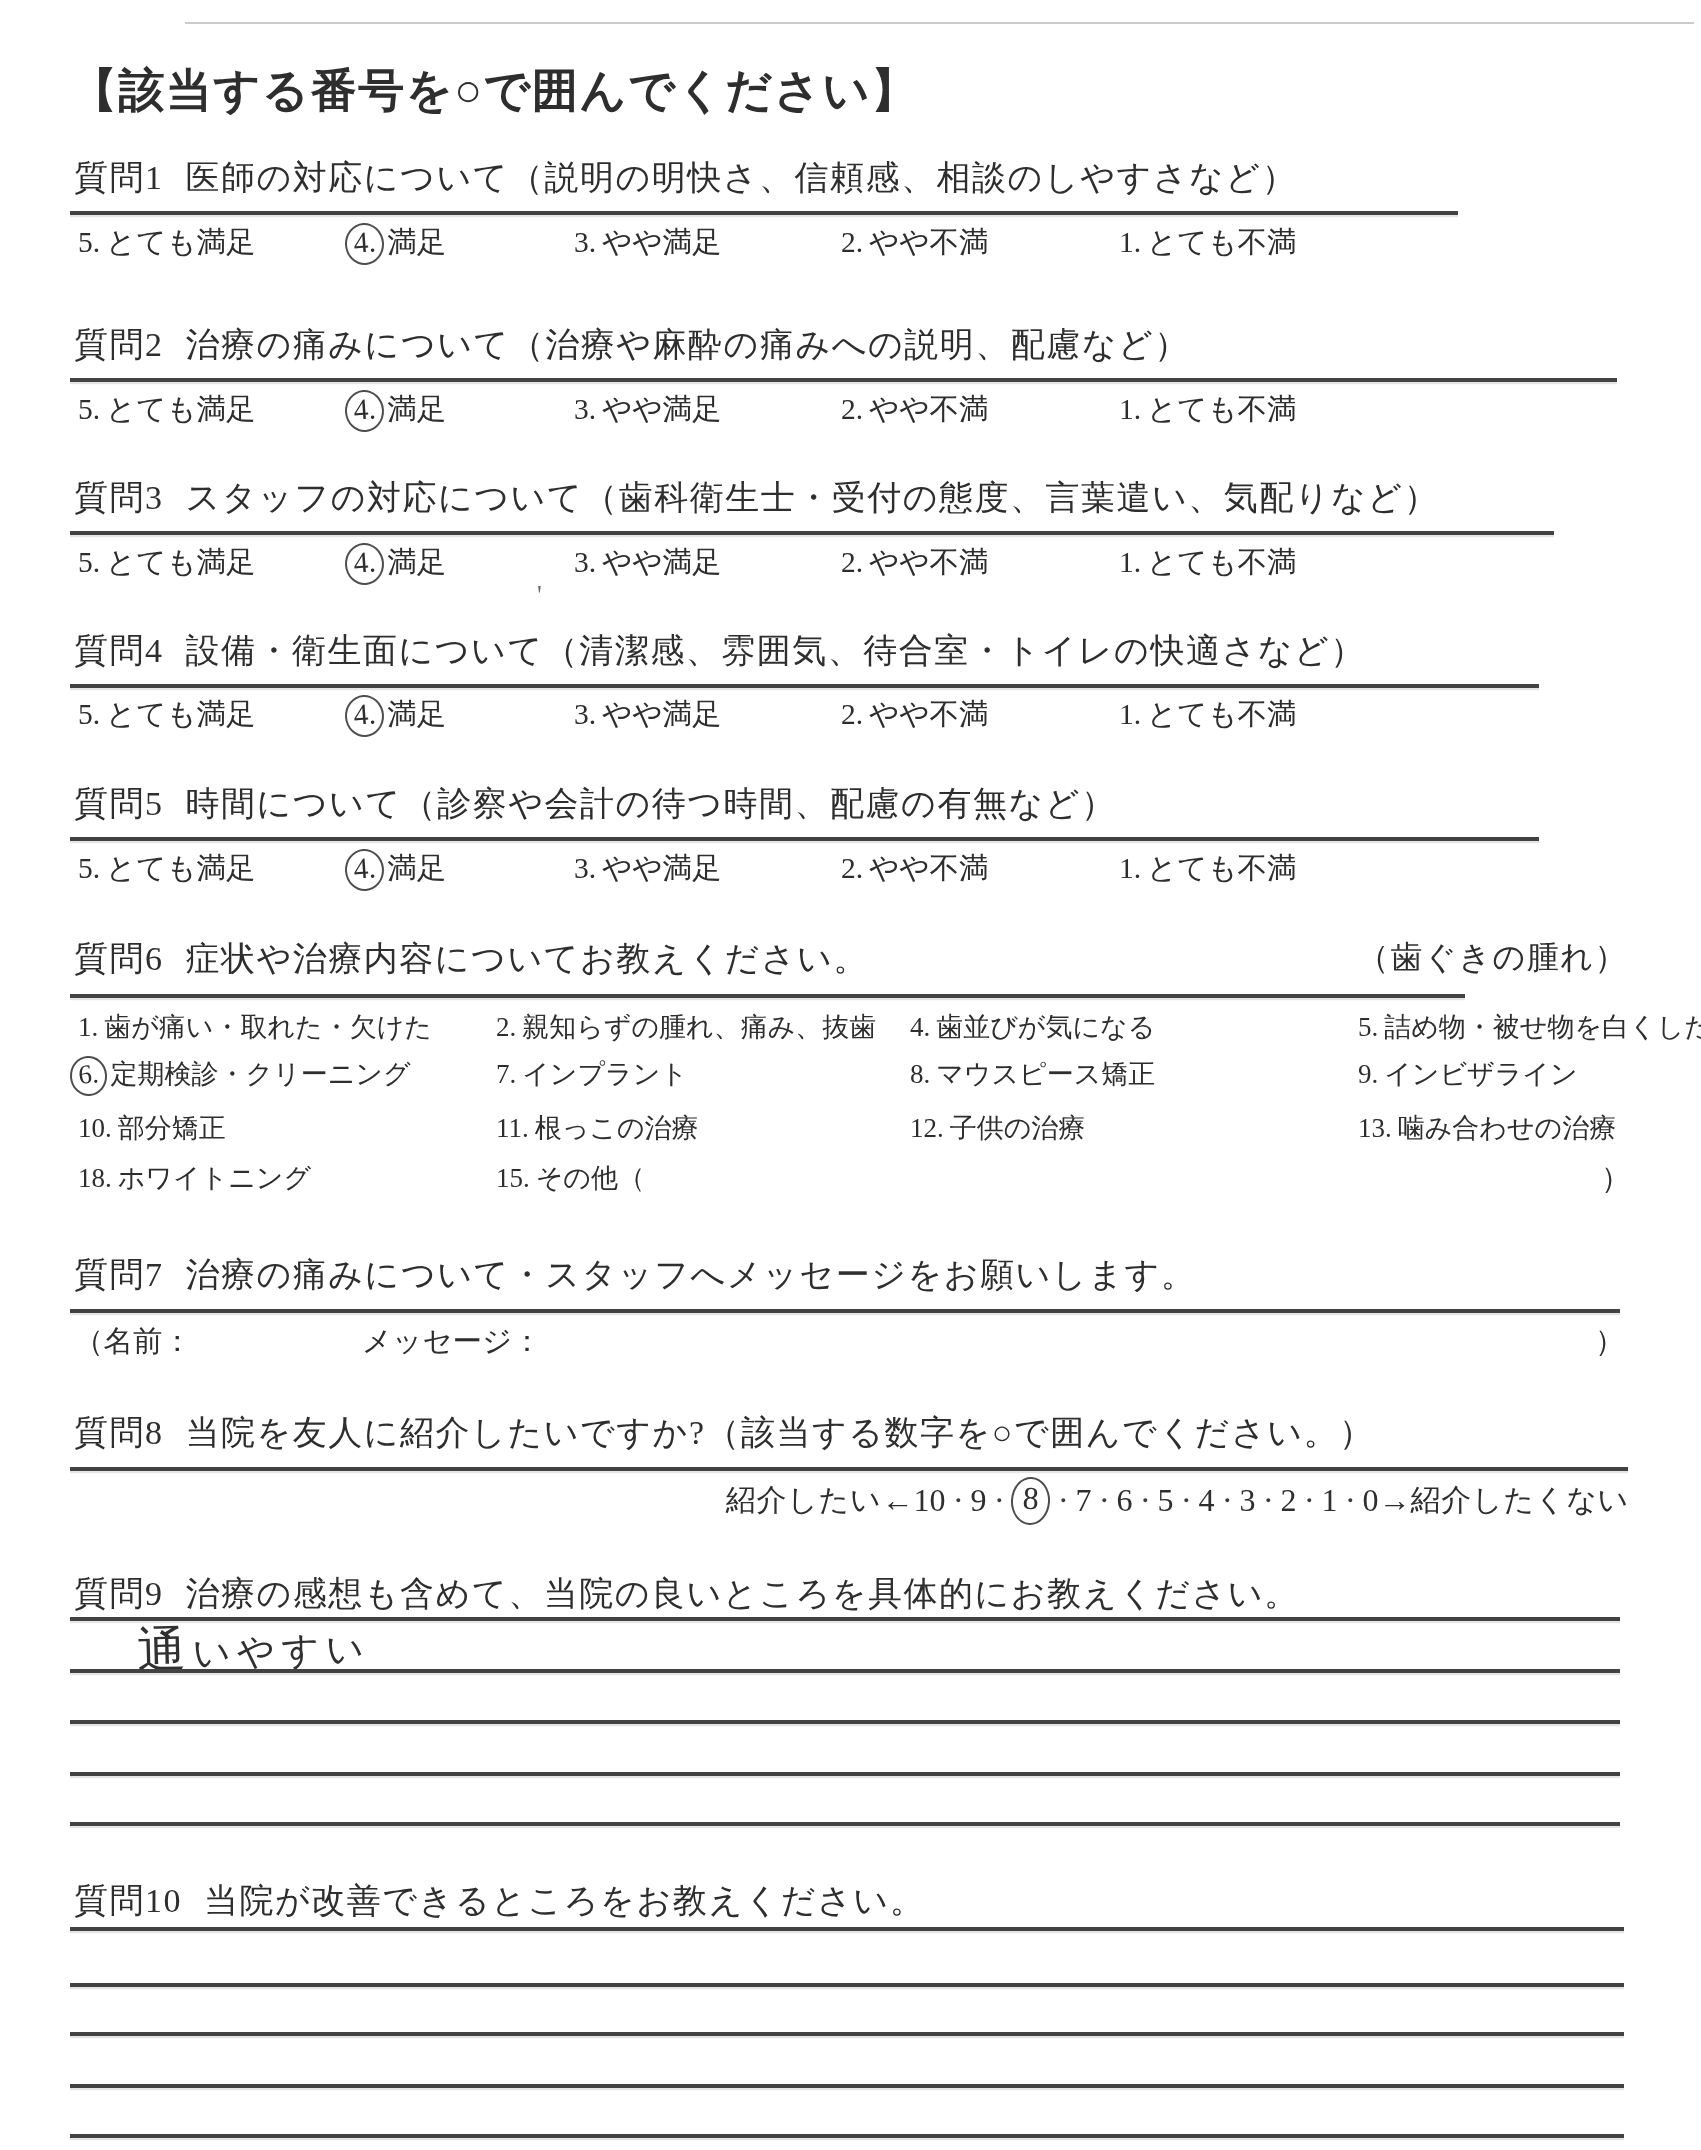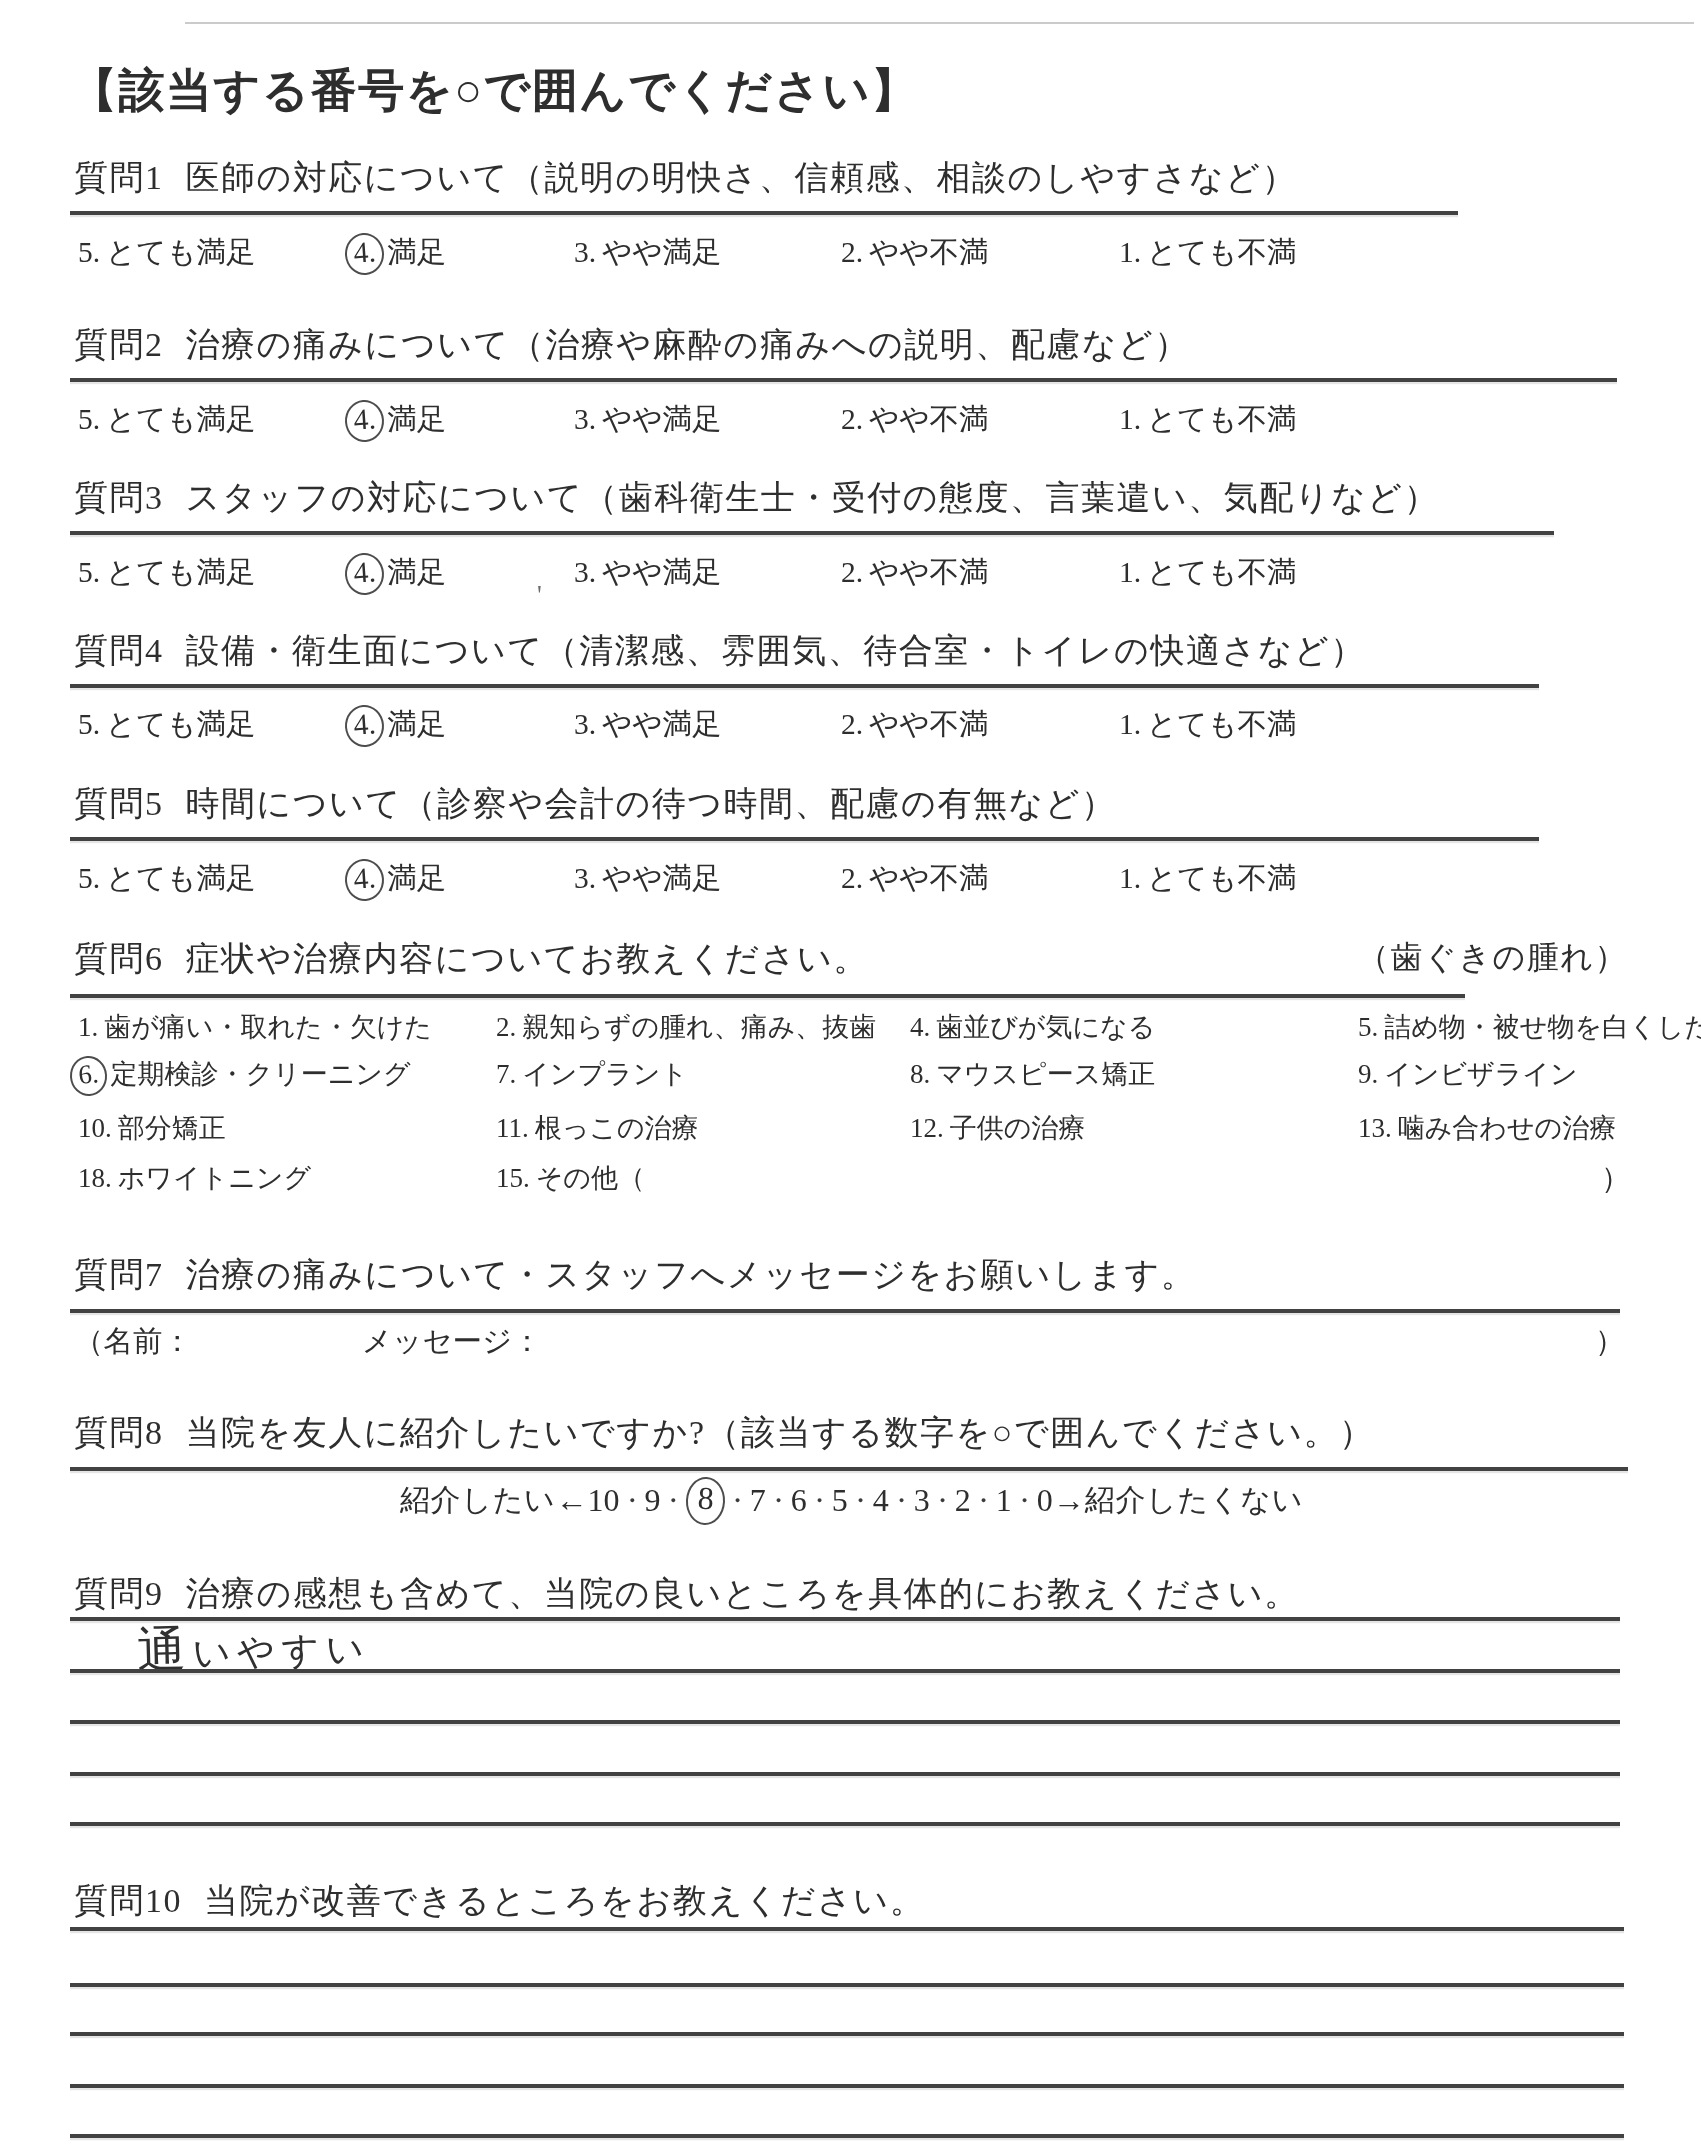--- a/index.html
+++ b/index.html
@@ -7,21 +7,21 @@
     position:relative;width:1701px;height:2151px;background:#ffffff;
     font-family:"Liberation Serif","DejaVu Serif",serif;color:#2e2e2e;overflow:hidden;
   }
   .artifact-line{position:absolute;left:185px;top:22px;width:1509px;height:2.2px;background:#a9a9a9;opacity:.6;}
   .stray-tick{position:absolute;left:537px;top:580px;font-size:26.6px;color:#6b6b6b;}
   .doc-title{position:absolute;left:71px;top:52px;font-size:46px;font-weight:bold;letter-spacing:1.5px;white-space:nowrap;margin-top:8px;}
   .qhead{position:absolute;left:74px;font-size:34px;letter-spacing:1.5px;white-space:nowrap;}
   .qno{display:inline-block;margin-right:22px;}
   .qnote{position:absolute;left:1357px;font-size:32px;letter-spacing:1.5px;white-space:nowrap;}
   .rule{position:absolute;left:70px;height:3.7px;background:#424242;box-shadow:0 2.2px 0 rgba(0,0,0,.10);}
-  .opts{position:absolute;left:0;width:1701px;height:53px;margin-top:10px;}
+  .opts{position:absolute;left:0;width:1701px;height:53px;}
   .ropt{position:absolute;top:0;font-size:29.5px;white-space:nowrap;}
   .ropt:nth-child(1){left:78px}
   .ropt:nth-child(2){left:353px}
   .ropt:nth-child(3){left:574px}
   .ropt:nth-child(4){left:841px}
   .ropt:nth-child(5){left:1119px}
   .onum{margin-right:5.9px;}
   .circle{
     display:inline-block;border:2.2px solid #4d4d4d;border-radius:50%;
     padding:3px 6.6px 5.9px;line-height:1;transform:rotate(-4deg);
@@ -41,21 +41,21 @@
   .q6i:nth-child(10){left:496px;top:101px}
   .q6i:nth-child(11){left:910px;top:101px}
   .q6i:nth-child(12){left:1358px;top:101px}
   .q6i:nth-child(13){left:78px;top:151px}
   .q6i:nth-child(14){left:496px;top:151px}
   .q6i:nth-child(15){left:910px;top:151px}
   .q6-close{position:absolute;left:1601px;top:151px;font-size:29.5px;}
   .inline-label{position:absolute;font-size:29.5px;white-space:nowrap;}
   .q8-row{
     position:absolute;left:74px;top:1480px;width:1555px;
-    display:flex;justify-content:center;align-items:center;
+    display:flex;justify-content:flex-end;align-items:center;
     font-size:32px;
   }
   .q8-row .endlbl{font-size:30px;letter-spacing:0.7px;}
   .q8-row .arrow{font-size:32px;}
   .snum{font-size:32px;}
   .dot{font-size:25px;color:#3b3b3b;}
   .circle8{padding:3px 9.6px 8.9px;transform:rotate(3deg);margin:-7.4px 0 -7.4px 0;}
   .handwriting{
     position:absolute;left:137px;top:1615px;font-size:37px;letter-spacing:6.6px;
     color:#303030;transform:rotate(-1.5deg);width:fit-content;

